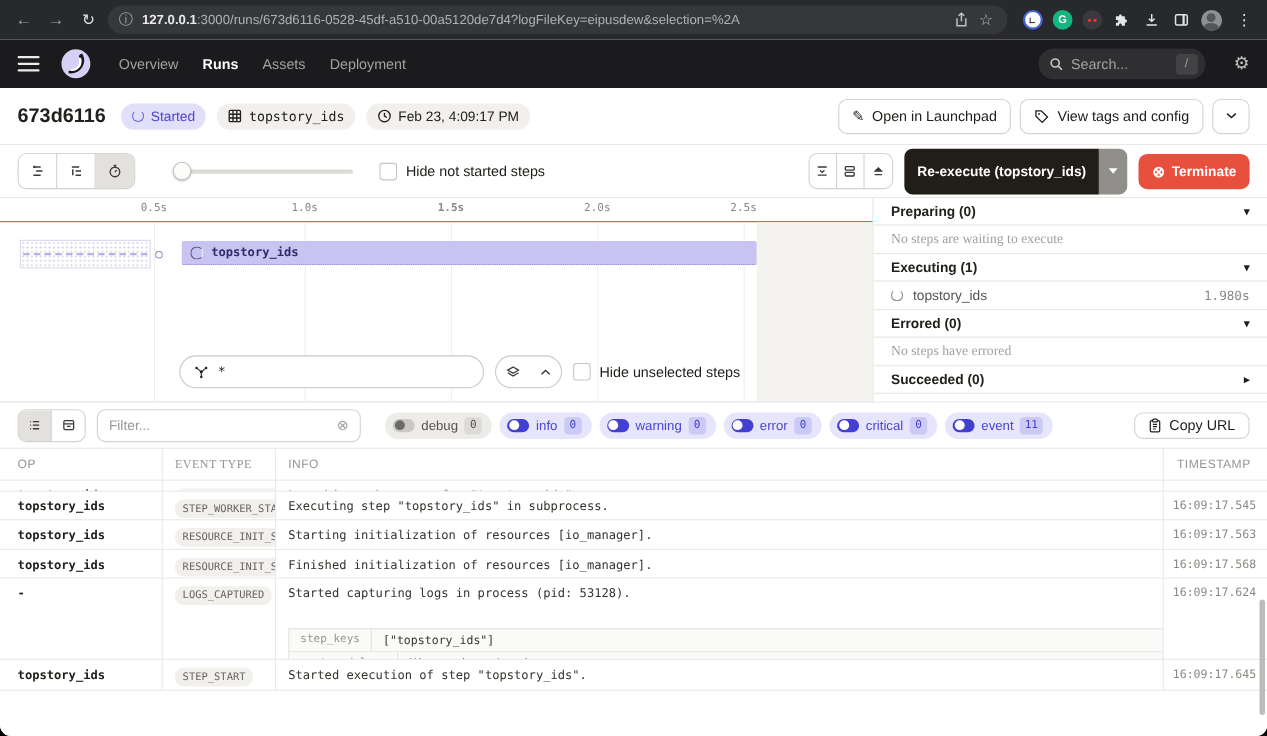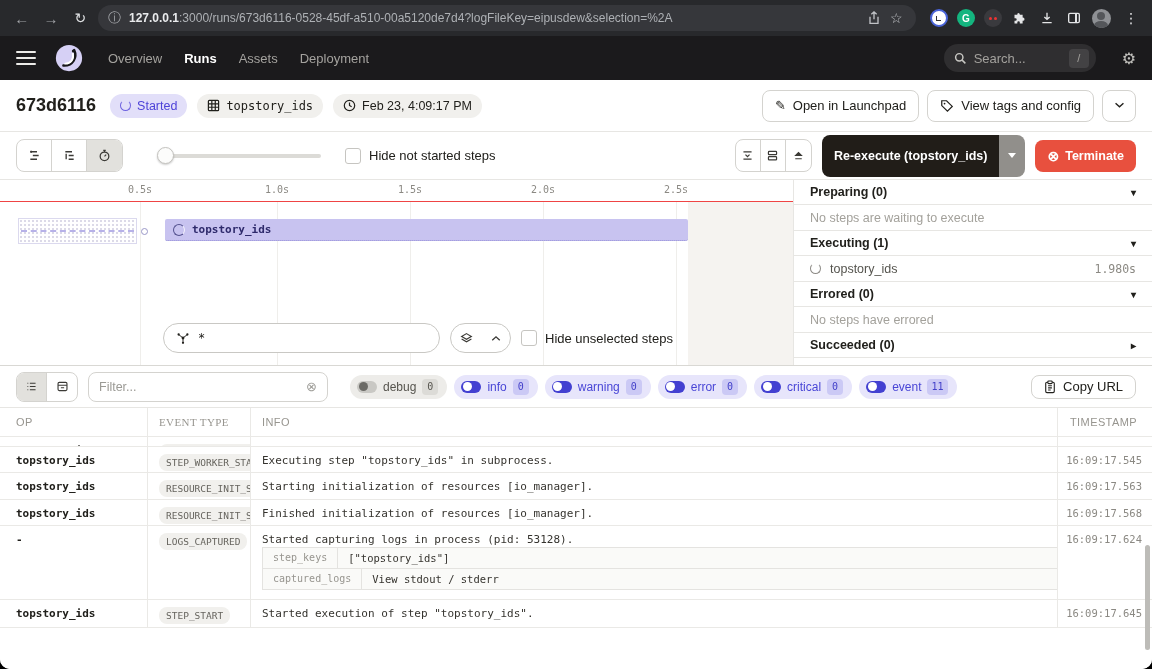--- a/index.html
+++ b/index.html
@@ -93,21 +93,21 @@
   .sel-row { position:absolute; left:163px; bottom:12px; display:flex; align-items:center; gap:10px; }
   .sel-input { width:277px; height:30px; border:1px solid #C9C8C4; border-radius:15px; display:flex; align-items:center; padding:0 12px; gap:8px; background:#fff; }
   .sel-input input { border:none; outline:none; font-size:12px; width:210px; color:#21201C; }
   .layer-group { height:30px; border:1px solid #C9C8C4; border-radius:15px; display:flex; align-items:center; background:#fff; }
   .layer-group .lg-btn { padding:0 9px; height:100%; display:flex; align-items:center; color:#3B3A36; cursor:pointer; }
 
   
   .status-panel { flex:1; border-left:1px solid #E7E6E3; background:#fff; overflow:hidden; }
   .sp-head { height:25px; border-bottom:1px solid #E7E6E3; display:flex; align-items:center; padding:0 16px; font-size:12.5px; font-weight:bold; color:#21201C; cursor:pointer; }
   .sp-head .arr { margin-left:auto; font-size:10px; color:#21201C; }
-  .sp-empty { height:26px; border-bottom:1px solid #E7E6E3; display:flex; align-items:center; padding:0 16px; font-size:12.5px; color:#A3A19B; }
+  .sp-empty { height:26px; border-bottom:1px solid #E7E6E3; display:flex; align-items:center; padding:0 16px; font-size:12.5px; color:#A3A19B;font-family:Liberation Serif, serif; }
   .sp-item { height:26px; border-bottom:1px solid #E7E6E3; display:flex; align-items:center; padding:0 16px; gap:9px; font-size:12.5px; color:#55544E; }
   .sp-item .dur { margin-left:auto; color:#8B8983; font-size:11.5px; }
 
   
   .logsec { height:303px; position:relative; background:#fff; }
   .log-toolbar { height:42px; border-bottom:1px solid #E7E6E3; display:flex; align-items:center; padding:0 16px; gap:10px; }
   .seg.small .seg-btn { width:30px; height:28px; }
   .filter-box { width:240px; height:30px; border:1px solid #D4D3CF; border-radius:8px; display:flex; align-items:center; padding:0 10px; gap:6px; }
   .filter-box input { border:none; outline:none; flex:1; font-size:12.5px; color:#21201C; font-family:"Liberation Sans",sans-serif; }
   .filter-box input::placeholder { color:#9B9A95; }
@@ -137,21 +137,21 @@
   .c-type { padding-left:11px;font-family:Liberation Serif, serif; }
   .c-info { padding-left:11px; }
   .c-ts { padding-left:12px; }
   .cell-op { padding:7px 6px 0 16px; font-size:11px; font-weight:bold; color:#21201C; }
   .cell-type { padding:5px 6px 0 11px; }
   .type-pill { display:inline-block; background:#F1F0ED; border-radius:8px; padding:3px 7px; font-size:9.5px; color:#66645E; white-space:nowrap; }
   .cell-info { padding:7px 8px 0 11px; font-size:11px; color:#35332E; }
   .cell-ts { padding:7px 10px 0 0; font-size:10.5px; color:#8B8983; text-align:right; }
   .lt-row.clip { height:10px; }
   .lt-row.clip > div > * { margin-top:-13px; }
-  .meta-table { margin-top:1px; width:796px; }
+  .meta-table { margin-top:25px; width:796px; }
   .meta-row { display:flex; margin-bottom:0; border:1px solid #E4E3E0; border-top:none; background:#FAFAF8; }
   .meta-row:first-child { border-top:1px solid #E4E3E0; }
   .meta-key { padding:4px 10px; font-size:10px; color:#97958F; border-right:1px solid #E4E3E0; white-space:nowrap; }
   .meta-val { padding:4px 10px; font-size:10.5px; color:#35332E; }
   .scroll-thumb { position:absolute; right:2px; top:179px; width:5px; height:105px; background:#BDBCB8; border-radius:3px; }
   svg { display:block; }
 </style>
 </head>
 <body>
 
@@ -331,21 +331,21 @@
         <span>Terminate</span>
       </span>
     </span>
   </div>
 
   <div class="main">
     <div class="gantt">
       <div class="axis">
           <span class="tick-label mono" style="left: 140px;">0.5s</span>
           <span class="tick-label mono" style="left: 277px;">1.0s</span>
-          <span class="tick-label mono" style="left: 410px;">1.5s</span>
+          <span class="tick-label mono" style="left: 410px; font-weight: bold;">1.5s</span>
           <span class="tick-label mono" style="left: 543px;">2.0s</span>
           <span class="tick-label mono" style="left: 676px;">2.5s</span>
         </div>
       <div class="chart">
           <span class="gridline" style="left: 676px;"></span>
           <span class="gridline" style="left: 543px;"></span>
           <span class="gridline" style="left: 410px;"></span>
           <span class="gridline" style="left: 277px;"></span>
           <span class="gridline" style="left: 140px;"></span>
         <div class="future" style="left:688px; right:0;"></div>

